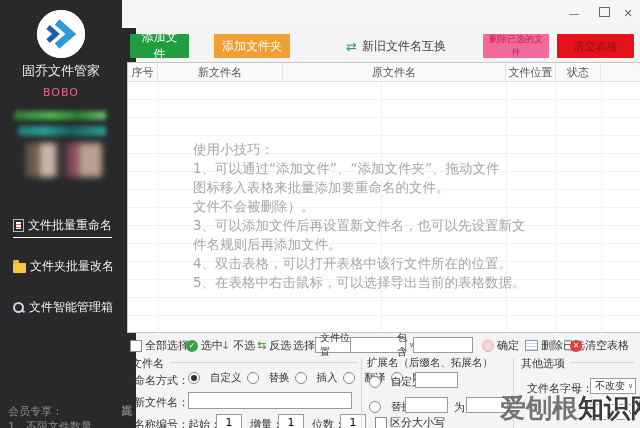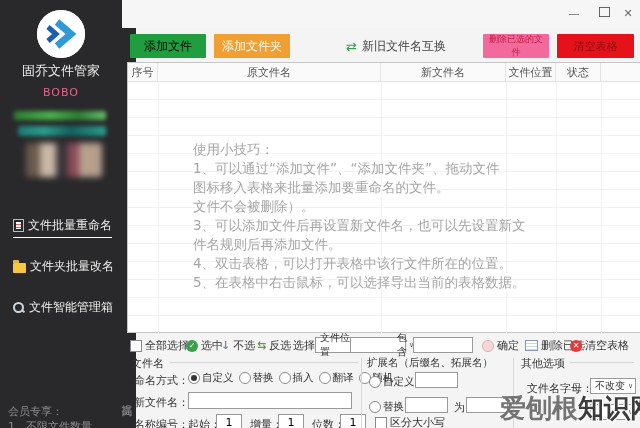--- a/index.html
+++ b/index.html
@@ -42,21 +42,21 @@
   .cir{width:12px;height:12px;border-radius:50%;color:#fff;font-size:8px;line-height:12px;text-align:center;display:inline-block;}
   .sel{position:absolute;top:337px;height:16px;background:#fff;border:1px solid #9a9a9a;box-sizing:border-box;font-size:10px;color:#333;display:flex;align-items:center;padding:0 2px 0 4px;justify-content:space-between;cursor:pointer;}
   .caret{font-size:7px;color:#555;margin-left:2px;}
   .inp{position:absolute;background:#fff;border:1px solid #9a9a9a;box-sizing:border-box;font-size:11px;font-family:inherit;padding:0 2px;}
   
   .gtitle{position:absolute;font-size:11px;color:#333;white-space:nowrap;}
   .gline{position:absolute;height:1px;background:#d4d4d4;}
   .flabel{position:absolute;font-size:11px;color:#333;white-space:nowrap;}
   .radio{width:10px;height:10px;border:1px solid #8a8a8a;border-radius:50%;background:#fff;display:inline-block;position:relative;box-sizing:content-box;}
   .radio.on::after{content:"";position:absolute;left:2px;top:2px;width:6px;height:6px;border-radius:50%;background:#333;}
-  .ritem{display:flex;align-items:center;gap:2px;font-size:10.5px;color:#333;cursor:pointer;}
+  .ritem{display:flex;align-items:center;gap:10px;font-size:10.5px;color:#333;cursor:pointer;}
   .vdiv{position:absolute;width:1px;background:#d8d8d8;}
   .wm{position:absolute;left:500px;top:391px;font-size:26px;font-weight:bold;white-space:nowrap;z-index:50;letter-spacing:0px;}
   .wm .o{color:#737373;}
   .wm .d{color:#3c3c3c;text-shadow:-1px -1px 0 #fff,1px -1px 0 #fff,-1px 1px 0 #fff,1px 1px 0 #fff;}
 </style>
 </head>
 <body>
 
 <div class="app">
 
@@ -90,34 +90,34 @@
     <div class="side-foot" style="left:8px;top:404px;">会员专享：</div>
     <div class="side-foot" style="left:8px;top:419px;">1、不限文件数量</div>
     <div class="side-foot vert" style="right:3px;top:396px;">提高</div>
   </aside>
 
   <div class="titlebar"></div>
   <div class="winbtn" style="left:566px;">—</div>
   <div class="winbtn" style="left:596px;"><span class="maxbox"></span></div>
   <div class="winbtn" style="left:620px;">✕</div>
 
-  <button class="btn" style="left:130px;width:76px;background:#1f9d3f;color:#000000;">添加文件</button>
+  <button class="btn" style="left:130px;width:59px;background:#1f9d3f;color:#ffffff;">添加文件</button>
   <button class="btn" style="left:214px;width:76px;background:#f0a033;color:#fff;">添加文件夹</button>
   <div class="swaplab" style="left:346px;">
     <span style="color:#3aa04a;font-size:13px;">⇄</span>
     <span>新旧文件名互换</span>
   </div>
   <button class="btn" style="left:483px;width:66px;background:#f2699c;color:#c2224a;font-size:9px;">删除已选的文件</button>
   <button class="btn" style="left:557px;width:77px;background:#e6121b;color:#8a1111;font-size:11px;">清空表格</button>
 
   <div class="tbl">
     <div class="thead">
       <div class="th" style="width:30px;">序号</div>
+      <div class="th" style="width:125px;">新文件名</div>
       <div class="th" style="width:223px;">原文件名</div>
-      <div class="th" style="width:125px;">新文件名</div>
       <div class="th" style="width:50px;">文件位置</div>
       <div class="th" style="width:45px;">状态</div>
       <div class="th" style="flex:1;border-right:none;"></div>
     </div>
     <div class="tbody">
       <div class="vline" style="left:30px;"></div>
       <div class="vline" style="left:253px;"></div>
       <div class="vline" style="left:378px;"></div>
       <div class="vline" style="left:428px;"></div>
       <div class="vline" style="left:473px;"></div>

